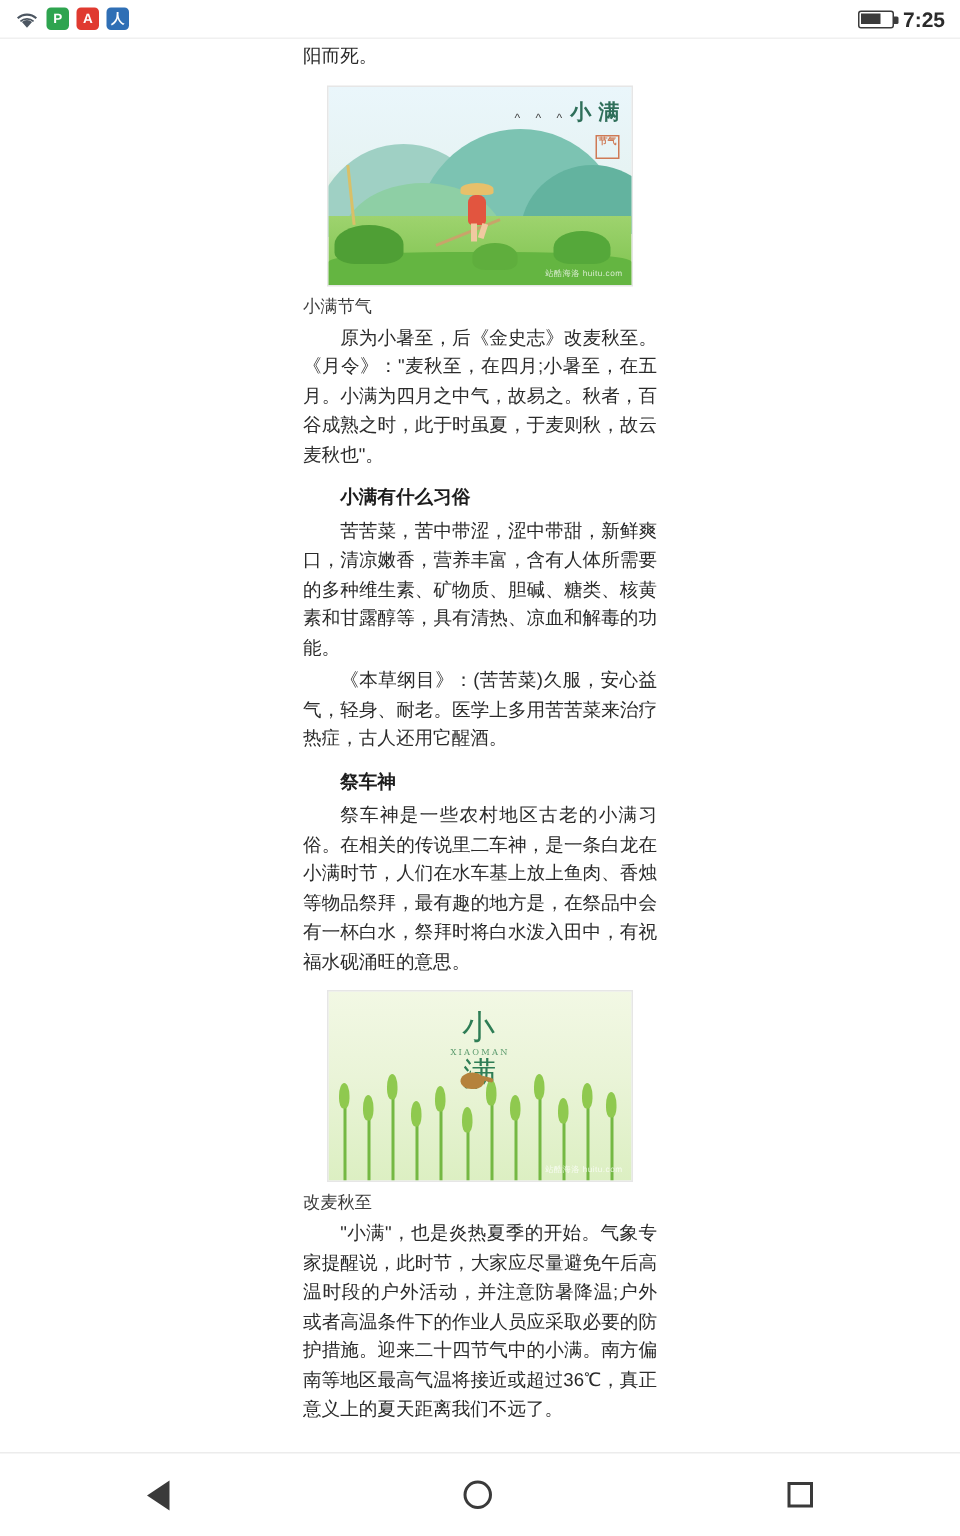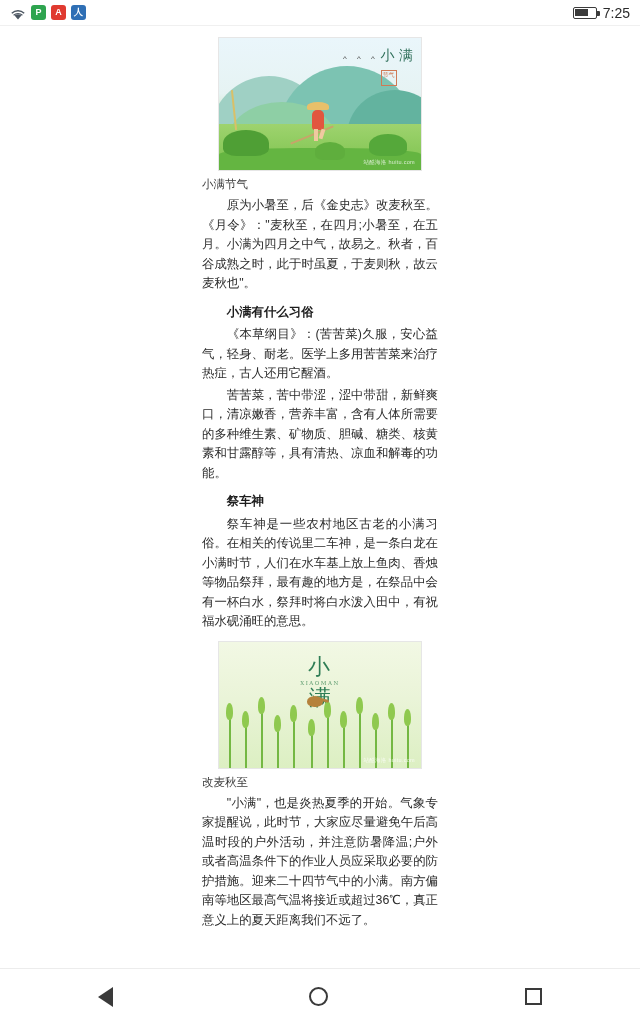--- a/index.html
+++ b/index.html
@@ -15,21 +15,21 @@
   .statusbar {
     height: 26px;
     background: #ffffff;
     display: flex;
     align-items: center;
     justify-content: space-between;
     padding: 0 10px;
     border-bottom: 1px solid #f0f0f0;
   }
   .sb-left { display: flex; align-items: center; gap: 5px; }
-  .sb-right { display: flex; align-items: center; gap: 6px; }
+  .sb-right { display: flex; align-items: center; gap: 6px; font-weight: bold; }
   .sb-icon {
     width: 15px; height: 15px;
     border-radius: 3px;
     display: inline-block;
     position: relative;
     font-size: 9px;
     color: #fff;
     text-align: center;
     line-height: 15px;
     font-weight: bold;
@@ -172,21 +172,22 @@
     position: absolute; left: 14px; top: 52px;
     width: 2px; height: 40px; background: #d9c068;
     transform: rotate(-6deg);
   }
   .birds {
     position: absolute; left: 124px; top: 16px;
     color: #3f3f3f; font-size: 8px; letter-spacing: 4px;
   }
   .stamp {
     position: absolute; right: 8px; top: 10px;
-    text-align: left;
+    text-align: right;
+    font-weight: bold;
   }
   .stamp .big {
     font-family: "DejaVu Serif", serif;
     font-size: 14px;
     color: #2f6f5a;
     line-height: 15px;
   }
   .stamp .seal {
     display: inline-block;
     margin-top: 3px;
@@ -298,20 +299,21 @@
     <span class="battery">
         <i></i>
       </span>
     <span class="clock">7:25</span>
   </div>
 </div>
 
 <div class="page">
   <div class="content">
 
+    <p>阳而死。</p>
 
     <div class="fig">
       <div class="illus">
         <div class="hill h1"></div>
         <div class="hill h2"></div>
         <div class="hill h3"></div>
         <div class="hill h4"></div>
         <div class="birds">^ ^ ^</div>
         <div class="stamp">
           <div class="big">小 满</div>
@@ -332,22 +334,22 @@
         </div>
         <div class="watermark">站酷海洛 huitu.com</div>
       </div>
       <div class="fig-caption">小满节气</div>
     </div>
 
     <p class="indent">原为小暑至，后《金史志》改麦秋至。《月令》："麦秋至，在四月;小暑至，在五月。小满为四月之中气，故易之。秋者，百谷成熟之时，此于时虽夏，于麦则秋，故云麦秋也"。</p>
 
     <div class="h-sub">小满有什么习俗</div>
 
+    <p class="indent">苦苦菜，苦中带涩，涩中带甜，新鲜爽口，清凉嫩香，营养丰富，含有人体所需要的多种维生素、矿物质、胆碱、糖类、核黄素和甘露醇等，具有清热、凉血和解毒的功能。</p>
     <p class="indent">《本草纲目》：(苦苦菜)久服，安心益气，轻身、耐老。医学上多用苦苦菜来治疗热症，古人还用它醒酒。</p>
-    <p class="indent">苦苦菜，苦中带涩，涩中带甜，新鲜爽口，清凉嫩香，营养丰富，含有人体所需要的多种维生素、矿物质、胆碱、糖类、核黄素和甘露醇等，具有清热、凉血和解毒的功能。</p>
 
     <div class="h-sub">祭车神</div>
     <p class="indent">祭车神是一些农村地区古老的小满习俗。在相关的传说里二车神，是一条白龙在小满时节，人们在水车基上放上鱼肉、香烛等物品祭拜，最有趣的地方是，在祭品中会有一杯白水，祭拜时将白水泼入田中，有祝福水砚涌旺的意思。</p>
 
     <div class="fig">
       <div class="illus2">
         <div class="i2-title">
           <div class="cn1">小</div>
           <div class="en">XIAOMAN</div>
           <div class="cn2">满</div>

